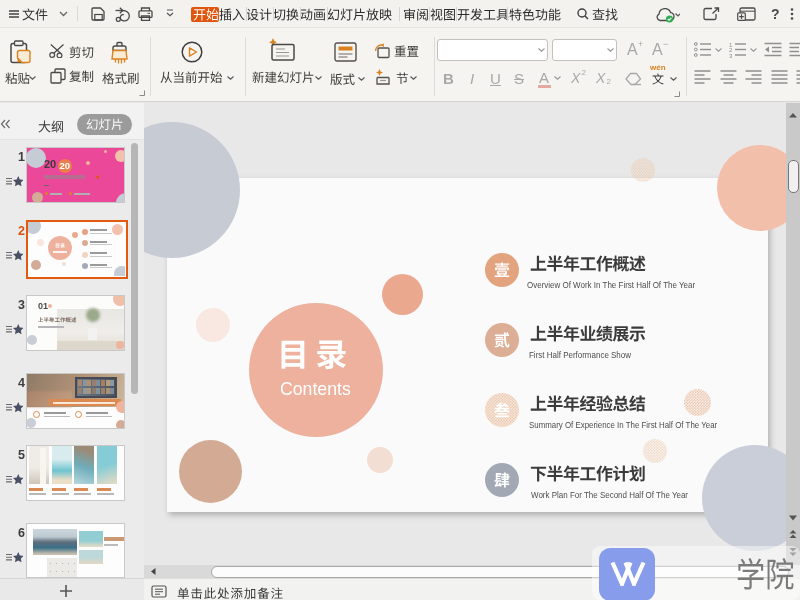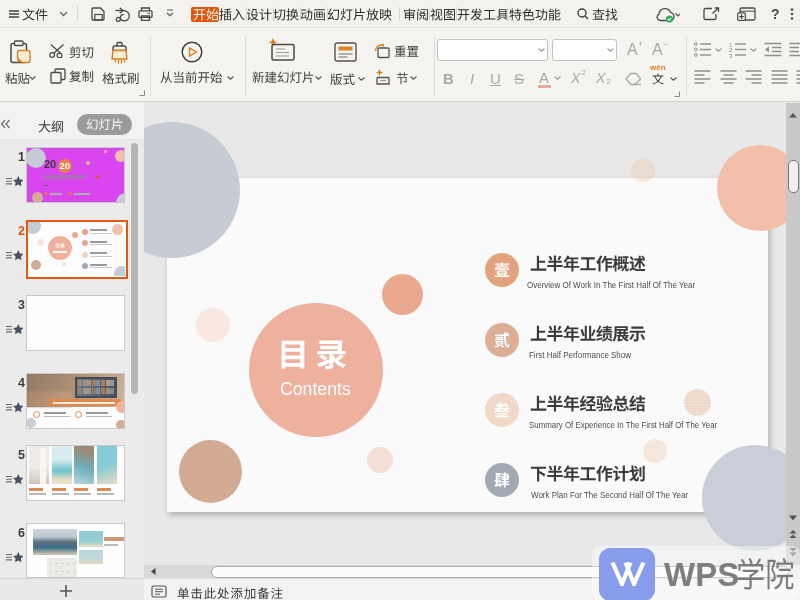--- a/index.html
+++ b/index.html
@@ -545,21 +545,21 @@
       <polygon points="10,0 13,6.5 20,7.5 15,12.5 16.2,19.5 10,16 3.8,19.5 5,12.5 0,7.5 7,6.5" fill="#4a5064"></polygon>
     </svg>
     <div style="position:absolute;left:0px;top:527px;font-size:12.5px;color:#3e3e3e;font-weight:700;white-space:nowrap;line-height:1;width:25px;text-align:right">6</div>
     <svg style="position:absolute;left:4.5px;top:553px" width="8" height="9" viewBox="0 0 8 9" fill="none">
       <path d="M1 1.5h6M1 4.2h6M1 6.9h6" stroke="#6b6b6b" stroke-width="1.1"></path>
     </svg>
     <svg style="position:absolute;left:12.5px;top:552px" width="10.5" height="10.5" viewBox="0 0 20 20">
       <polygon points="10,0 13,6.5 20,7.5 15,12.5 16.2,19.5 10,16 3.8,19.5 5,12.5 0,7.5 7,6.5" fill="#4a5064"></polygon>
     </svg>
     <div style="position:absolute;left:26px;top:147px;width:99px;height:56px;background:#fdfdfd;border:1px solid #c8c8c8"></div>
-    <div style="position:absolute;left:27px;top:148px;width:97px;height:54px;background:#d946ef;overflow:hidden">
+    <div style="position:absolute;left:27px;top:148px;width:97px;height:54px;background:#ec4899;overflow:hidden">
       <div style="position:absolute;left:-1px;top:0px;width:20px;height:20px;background:#c6ccd5;border-radius:50%"></div>
       <div style="position:absolute;left:87.6px;top:1.5px;width:12px;height:12px;background:#f2c0ab;border-radius:50%"></div>
       <div style="position:absolute;left:17px;top:11px;font-size:11px;color:#3c3c3c;font-weight:700;white-space:nowrap;line-height:1">20</div>
       <div style="position:absolute;left:30.5px;top:10.5px;width:14px;height:14px;background:#ea7f4b;border-radius:50%"></div>
       <div style="position:absolute;left:32.5px;top:13px;font-size:9.5px;color:#fff;font-weight:700;white-space:nowrap;line-height:1">20</div>
       <div style="position:absolute;left:17px;top:27px;width:41px;height:4px;background:rgba(140,140,140,0.55)"></div>
       <div style="position:absolute;left:17px;top:36.5px;width:5px;height:1.5px;background:#666"></div>
       <div style="position:absolute;left:18.0px;top:44.0px;width:3.0px;height:3.0px;background:#d9821f;border-radius:50%"></div>
       <div style="position:absolute;left:23px;top:44.5px;width:12px;height:2.5px;background:#b0b0b0"></div>
       <div style="position:absolute;left:42.0px;top:44.0px;width:3.0px;height:3.0px;background:#d9821f;border-radius:50%"></div>
@@ -594,20 +594,41 @@
       <div style="position:absolute;left:62px;top:22px;width:22px;height:1.2px;background:#c9c9c9"></div>
       <div style="position:absolute;left:54px;top:29.5px;width:6px;height:6px;background:#f2d4c2;border-radius:50%"></div>
       <div style="position:absolute;left:62px;top:30.0px;width:17px;height:2.2px;background:#9a9a9a"></div>
       <div style="position:absolute;left:62px;top:33.5px;width:22px;height:1.2px;background:#c9c9c9"></div>
       <div style="position:absolute;left:54px;top:41px;width:6px;height:6px;background:#a4abb6;border-radius:50%"></div>
       <div style="position:absolute;left:62px;top:41.5px;width:17px;height:2.2px;background:#9a9a9a"></div>
       <div style="position:absolute;left:62px;top:45px;width:22px;height:1.2px;background:#c9c9c9"></div>
       <div style="position:absolute;left:86px;top:44px;width:16px;height:16px;background:#c6ccd5;border-radius:50%"></div>
     </div>
     <div style="position:absolute;left:26px;top:295px;width:99px;height:56px;background:#fdfdfd;border:1px solid #c8c8c8"></div>
+    <div style="position:absolute;left:27px;top:296px;width:97px;height:54px;background:#fcfcfb;overflow:hidden">
+      <div style="position:absolute;left:30px;top:13px;width:67px;height:41px;background:linear-gradient(180deg,#e8e6e2 0%,#f0eeea 55%,#e2ddd5 100%)"></div>
+      <div style="position:absolute;left:59px;top:12px;width:14px;height:14px;background:#9aa98a;border-radius:50%;border-radius:50%;filter:blur(1.5px)"></div>
+      <div style="position:absolute;left:61px;top:32px;width:9px;height:12px;background:#f2f2f0"></div>
+      <div style="position:absolute;left:30px;top:45px;width:67px;height:9px;background:#ddd7cc"></div>
+      <div style="position:absolute;left:11px;top:6px;font-size:9px;color:#4a4a4a;font-weight:700;white-space:nowrap;line-height:1">01</div>
+      <svg style="position:absolute;left:11px;top:21px" width="38.5" height="5.5" viewBox="0 0 7000 1000" fill="#7a6a5f">
+        <use href="#gb4e0a" x="0"></use>
+        <use href="#gb534a" x="1000"></use>
+        <use href="#gb5e74" x="2000"></use>
+        <use href="#gb5de5" x="3000"></use>
+        <use href="#gb4f5c" x="4000"></use>
+        <use href="#gb6982" x="5000"></use>
+        <use href="#gb8ff0" x="6000"></use>
+      </svg>
+      <div style="position:absolute;left:11px;top:30px;width:26px;height:1.5px;background:#b5b5b5"></div>
+      <div style="position:absolute;left:86px;top:-4px;width:14px;height:14px;background:#f0bfa8;border-radius:50%"></div>
+      <div style="position:absolute;left:21px;top:8px;width:4px;height:4px;background:#eeb49e;border-radius:50%"></div>
+      <div style="position:absolute;left:0px;top:39px;width:10px;height:10px;background:#c9ced6;border-radius:50%"></div>
+      <div style="position:absolute;left:89px;top:45px;width:8px;height:8px;background:#eeb49e;border-radius:50%"></div>
+    </div>
     <div style="position:absolute;left:26px;top:373px;width:99px;height:56px;background:#fdfdfd;border:1px solid #c8c8c8"></div>
     <div style="position:absolute;left:27px;top:374px;width:97px;height:54px;background:#fdfdfd;overflow:hidden">
       <div style="position:absolute;left:0px;top:0px;width:97px;height:33px;background:linear-gradient(115deg,#8f7a66 0%,#b59478 55%,#cbb79d 100%)"></div>
       <div style="position:absolute;left:48px;top:3px;width:42px;height:21px;background:#454a55"></div>
       <div style="position:absolute;left:50px;top:5px;width:38px;height:17px;background:linear-gradient(90deg,#6f7a88,#4a5260)"></div>
       <div style="position:absolute;left:51.0px;top:6px;width:4px;height:6px;background:#a8876f"></div>
       <div style="position:absolute;left:55.6px;top:6px;width:4px;height:6px;background:#8a95a0"></div>
       <div style="position:absolute;left:60.2px;top:6px;width:4px;height:6px;background:#b09070"></div>
       <div style="position:absolute;left:64.8px;top:6px;width:4px;height:6px;background:#997f6d"></div>
       <div style="position:absolute;left:69.4px;top:6px;width:4px;height:6px;background:#7e8d96"></div>
@@ -707,17 +728,16 @@
       <use href="#gr52a0" x="5350"></use>
       <use href="#gr5907" x="6420"></use>
       <use href="#gr6ce8" x="7490"></use>
     </svg>
     <div style="position:absolute;left:592px;top:546px;width:208px;height:54px;background:rgba(255,255,255,0.45);border-radius:8px"></div>
     <div style="position:absolute;left:598.5px;top:547.5px;width:56px;height:53px;background:#879ceb;border-radius:11.5px"></div>
     <svg style="position:absolute;left:610px;top:561px" width="36" height="25" viewBox="0 0 36 25" fill="none">
       <path d="M2.5 1.5L12 23l8.5-21.5" stroke="#fff" stroke-width="4.2" stroke-linejoin="miter"></path>
       <path d="M15.5 1.5L24 23l9.5-21.5" stroke="#fff" stroke-width="4.2" stroke-linejoin="miter"></path>
     </svg>
-    <div style="position:absolute;left:664px;top:558.2px;font-size:33px;color:#7e7e7e;font-weight:700;white-space:nowrap;line-height:1">WPS</div>
     <svg style="position:absolute;left:736.3px;top:557.3px" width="58.5" height="34.0" viewBox="0 0 2000 1000" fill="#7b7b7b" preserveAspectRatio="none">
       <use href="#gr5b66" x="0"></use>
       <use href="#gr9662" x="1000"></use>
     </svg>
   </div>
 </body></html>

